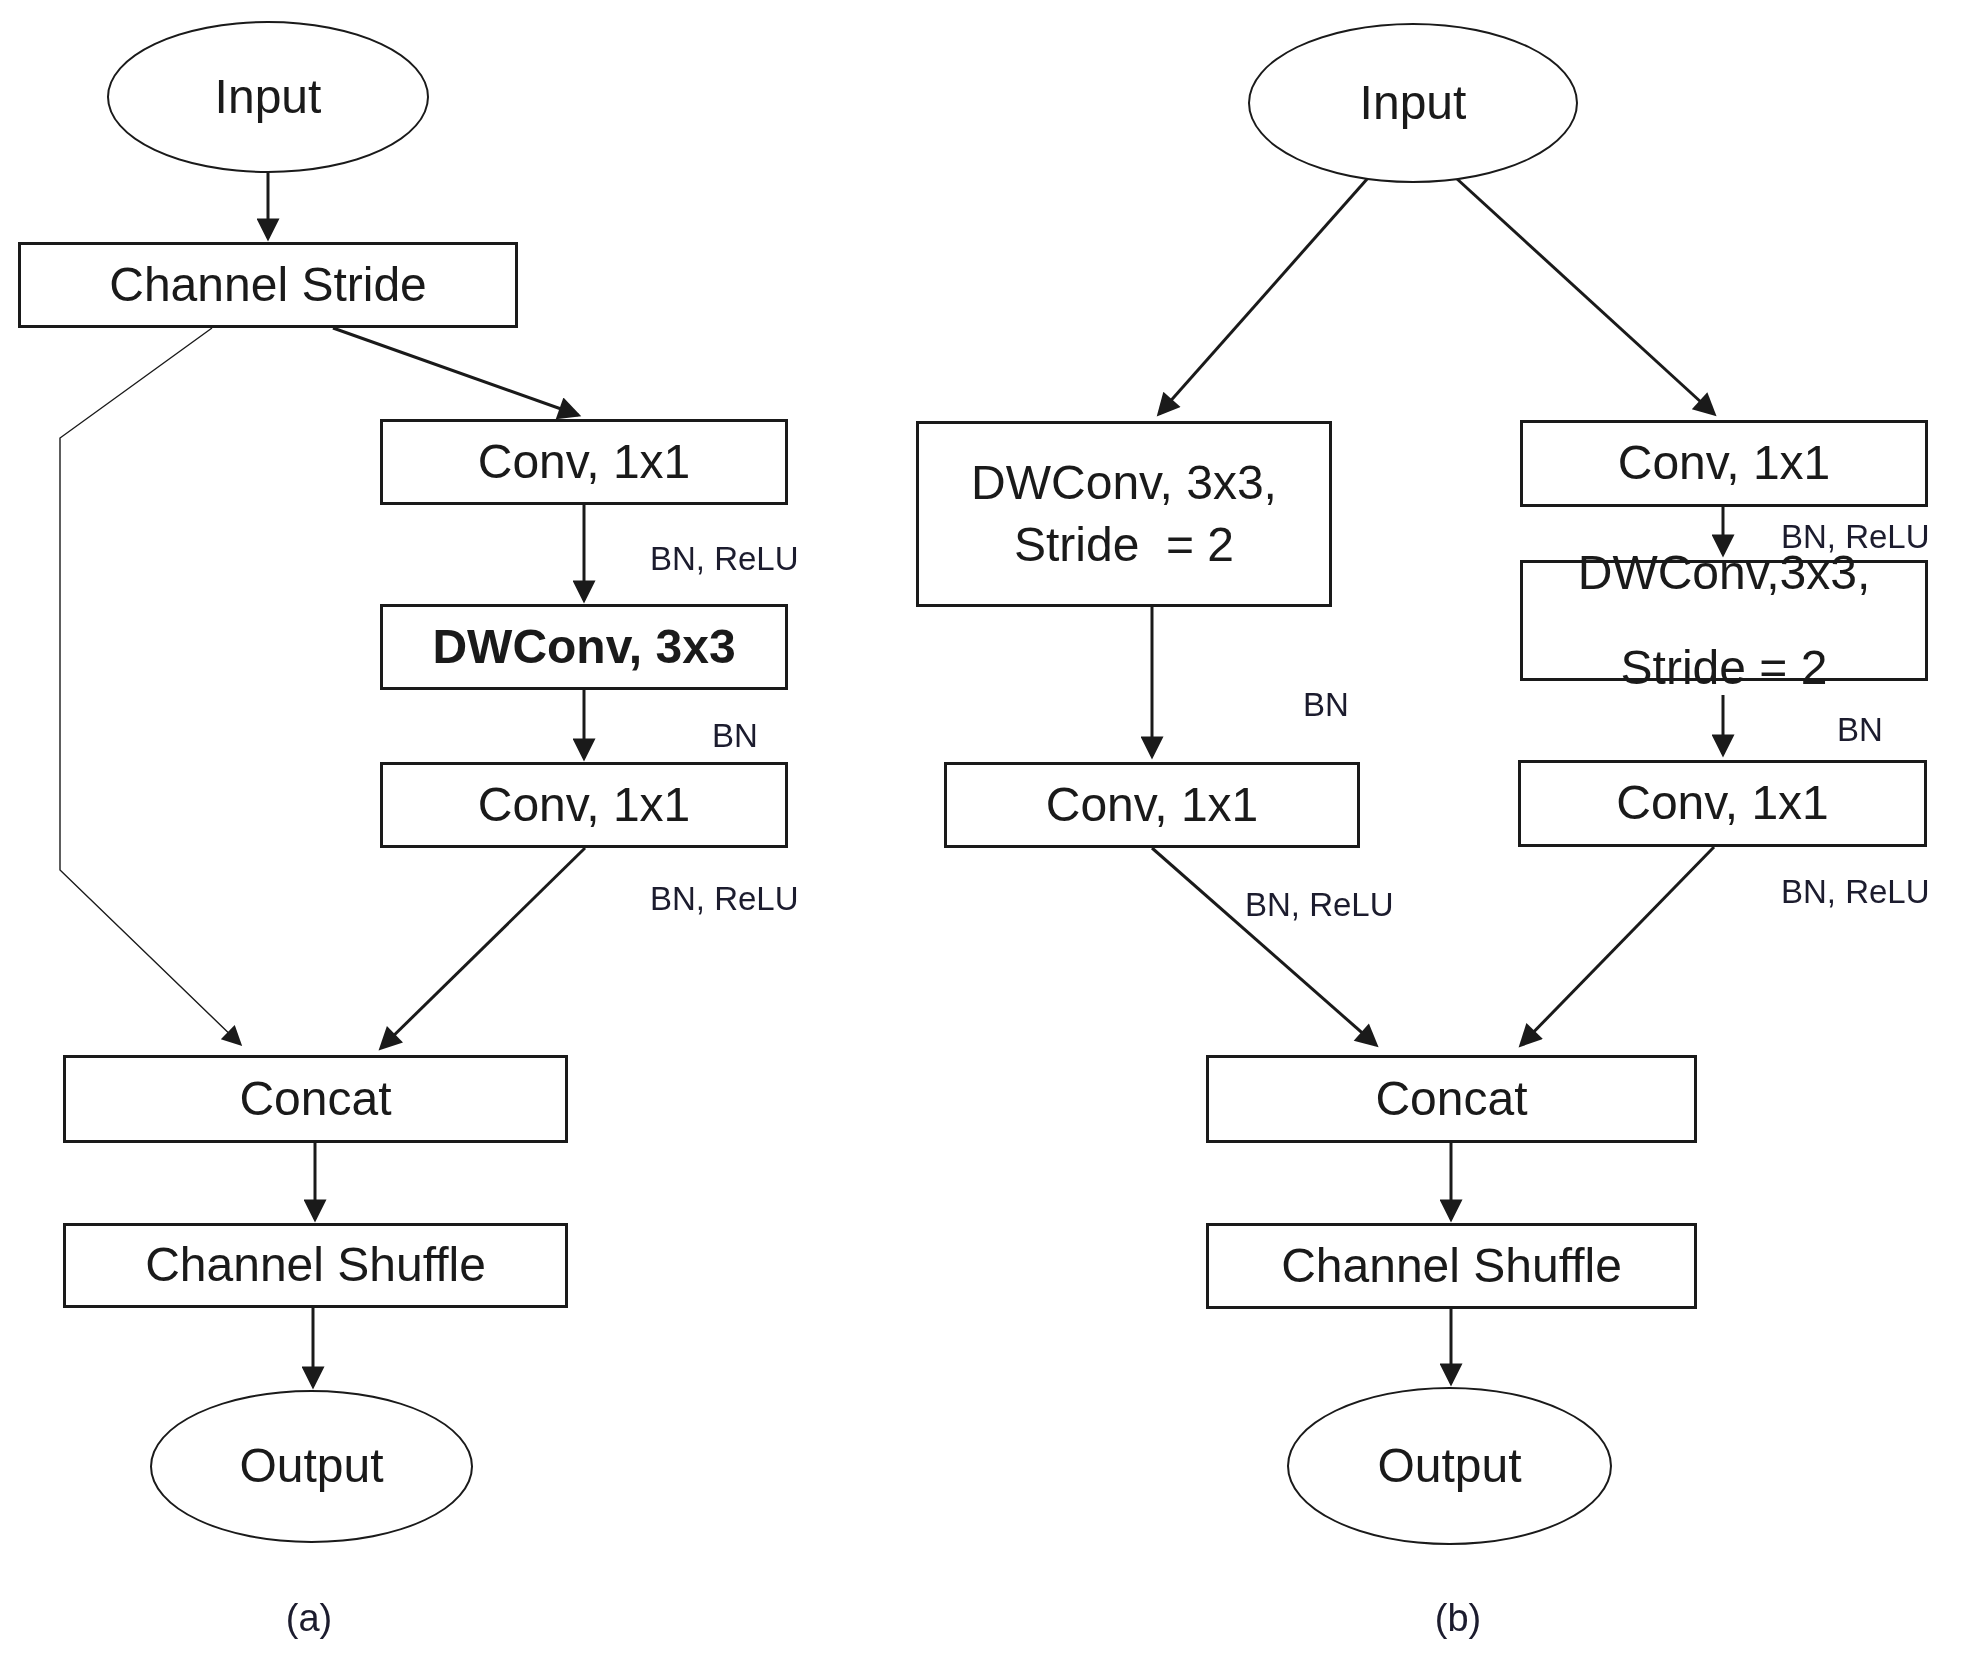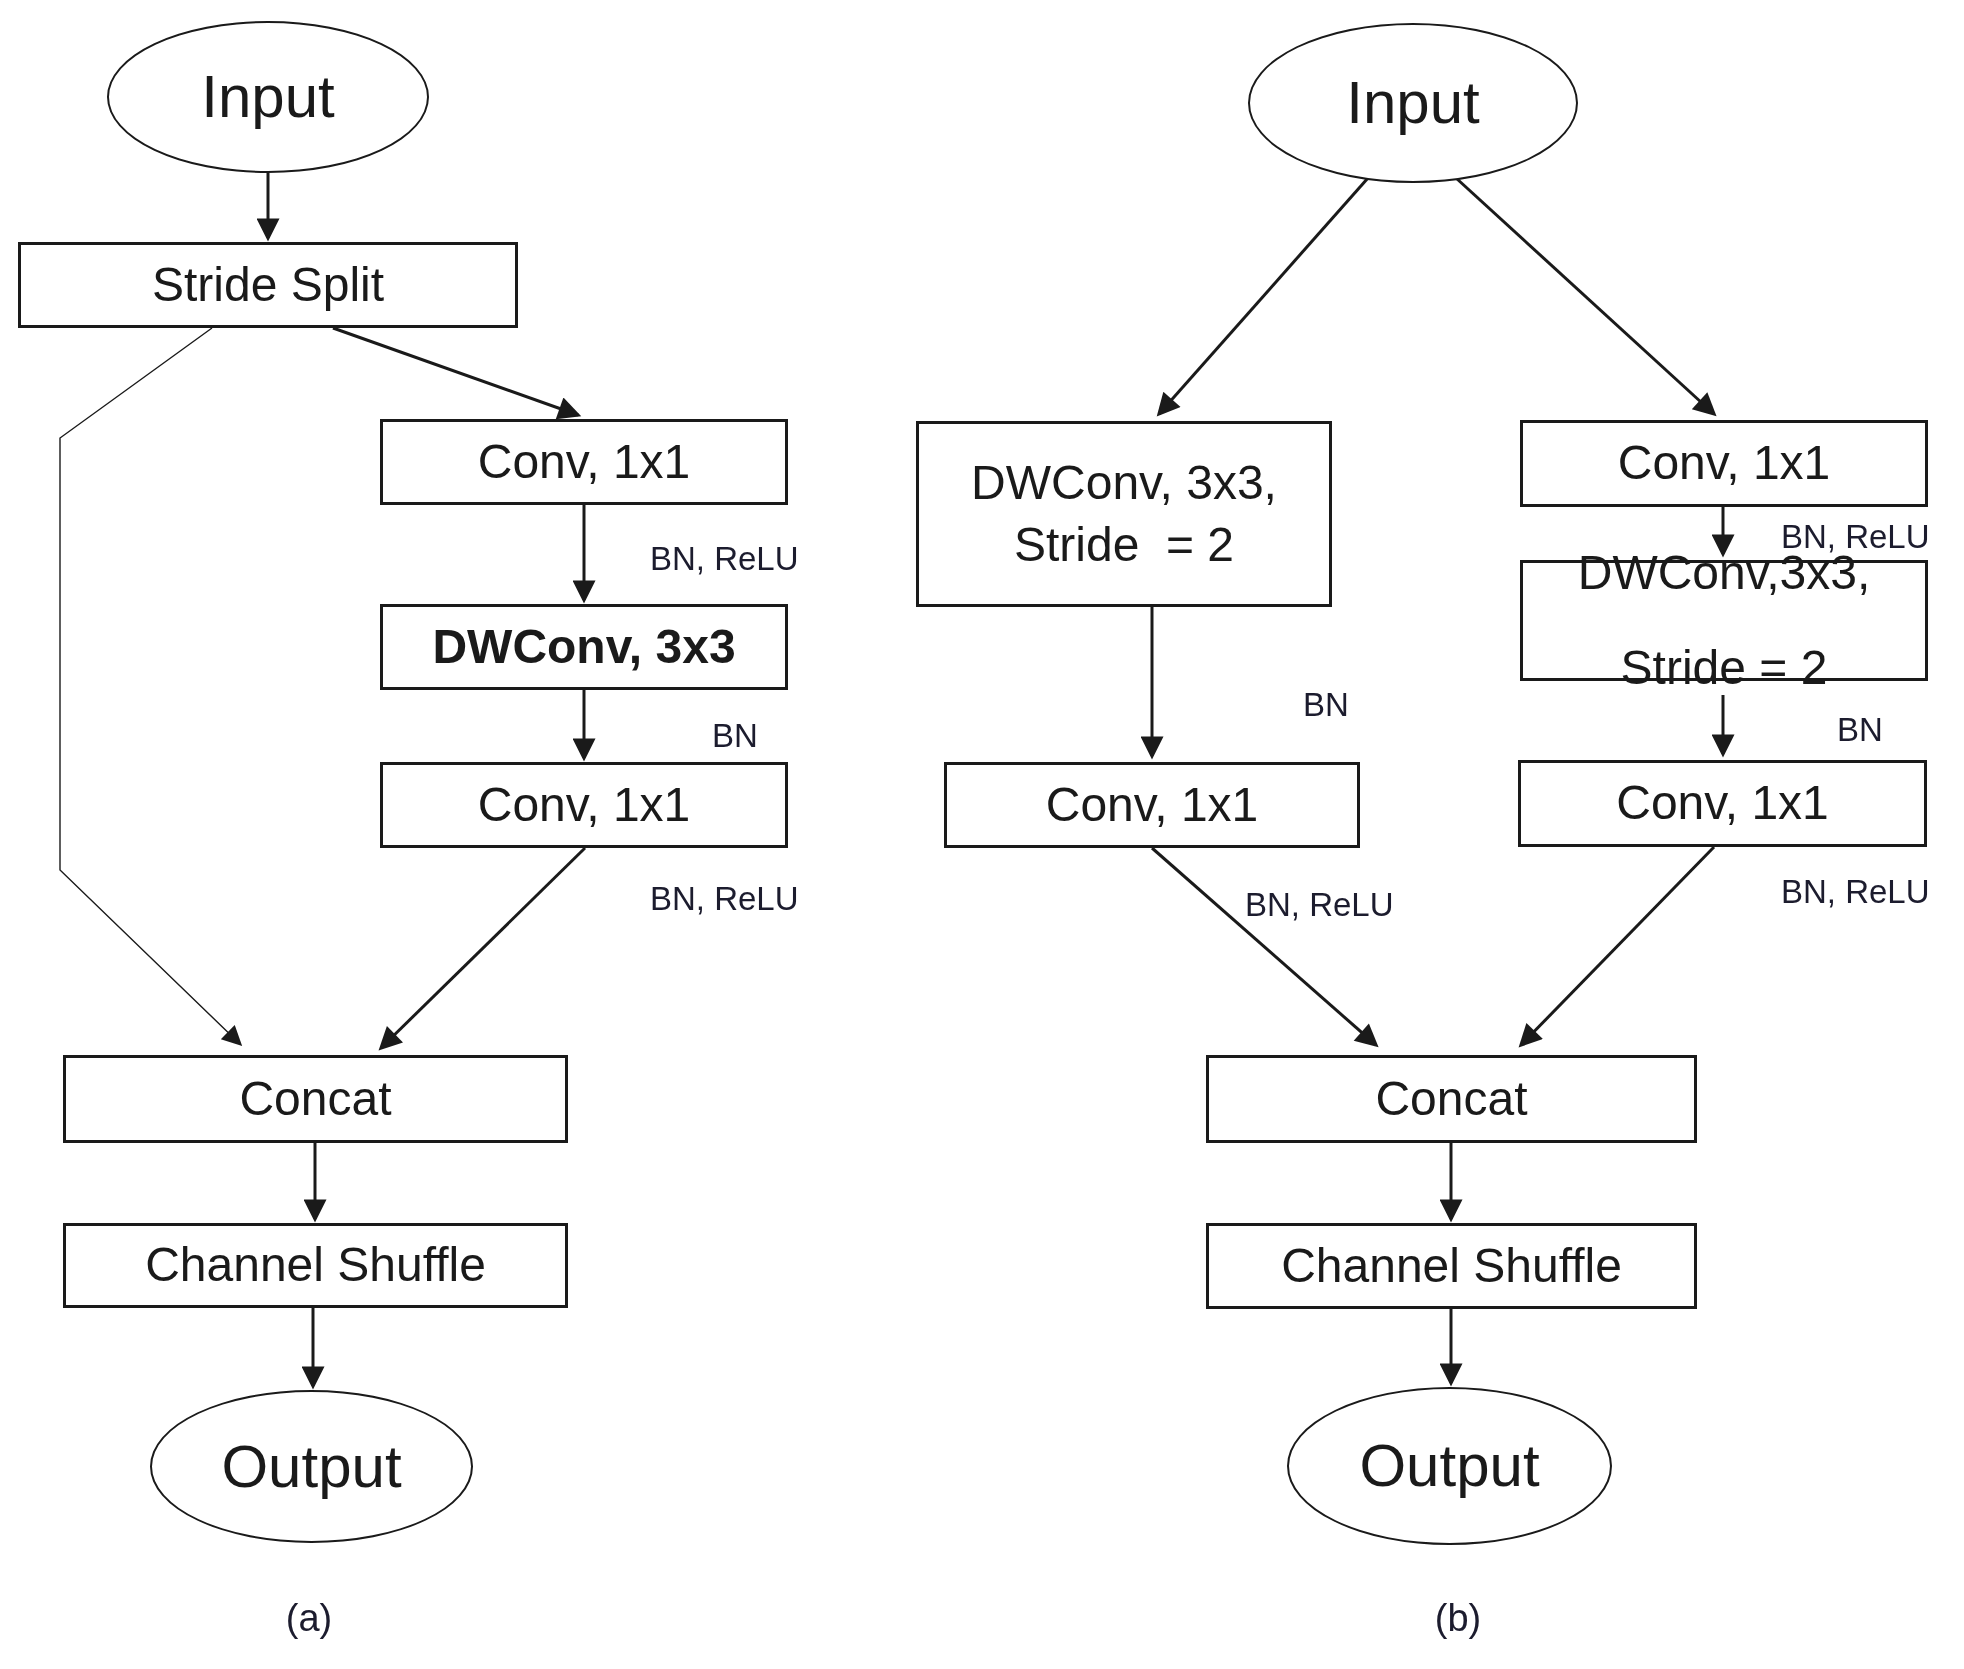--- a/index.html
+++ b/index.html
@@ -21,21 +21,21 @@
     flex-direction: column;
     align-items: center;
     justify-content: center;
     font-size: 48px;
     line-height: 1.3;
     text-align: center;
     white-space: pre;
   }
   .ellipse {
     border-radius: 50%;
-    font-size: 60px;
+    font-size: 48px;
   }
   .note {
     position: absolute;
     font-size: 33px;
     color: #1c1c2e;
     white-space: pre;
   }
   .caption {
     position: absolute;
     font-size: 38px;
@@ -86,21 +86,21 @@
     <line class="thick" x1="1714" y1="847" x2="1521" y2="1045" marker-end="url(#arrow-thick)"></line>
     <line class="thick" x1="1451" y1="1143" x2="1451" y2="1219" marker-end="url(#arrow-thick)"></line>
     <line class="thick" x1="1451" y1="1308" x2="1451" y2="1383" marker-end="url(#arrow-thick)"></line>
   </svg>
 
   <div class="node ellipse" style="left:107px; top:21px; width:322px; height:152px; border-width:2.5px;">
     <span>Input</span>
   </div>
 
   <div class="node" style="left:18px; top:242px; width:500px; height:86px;">
-    <span>Stride Split</span>
+    <span>Channel Stride</span>
   </div>
 
   <div class="node" style="left:380px; top:419px; width:408px; height:86px;">
     <span>Conv, 1x1</span>
   </div>
   <div class="note" style="left:650px; top:540px;">BN, ReLU</div>
 
   <div class="node" style="left:380px; top:604px; width:408px; height:86px;font-weight:bold;">
     <span>DWConv, 3x3</span>
   </div>

